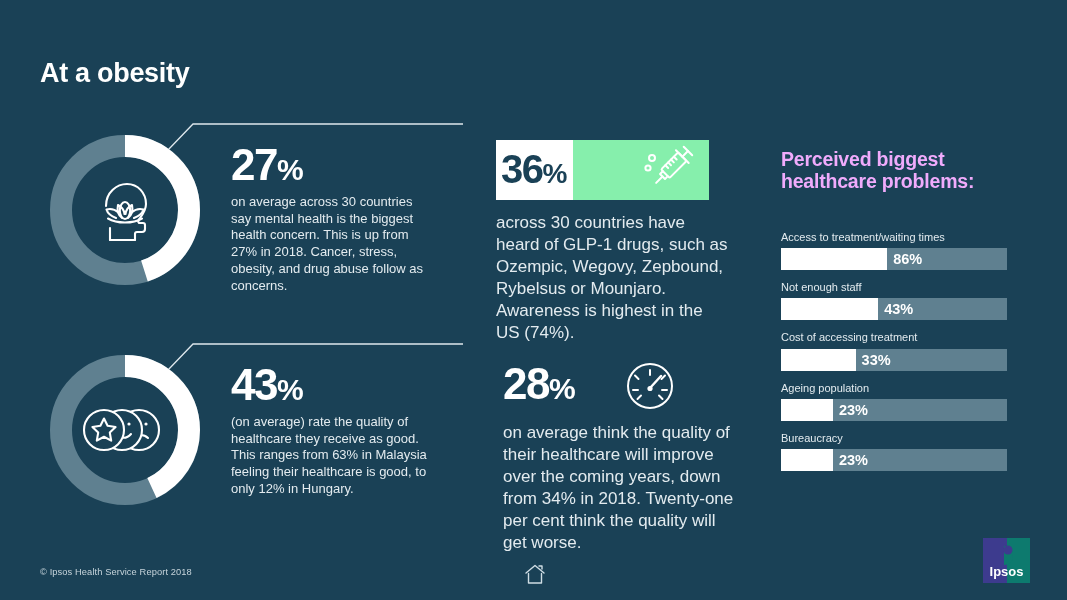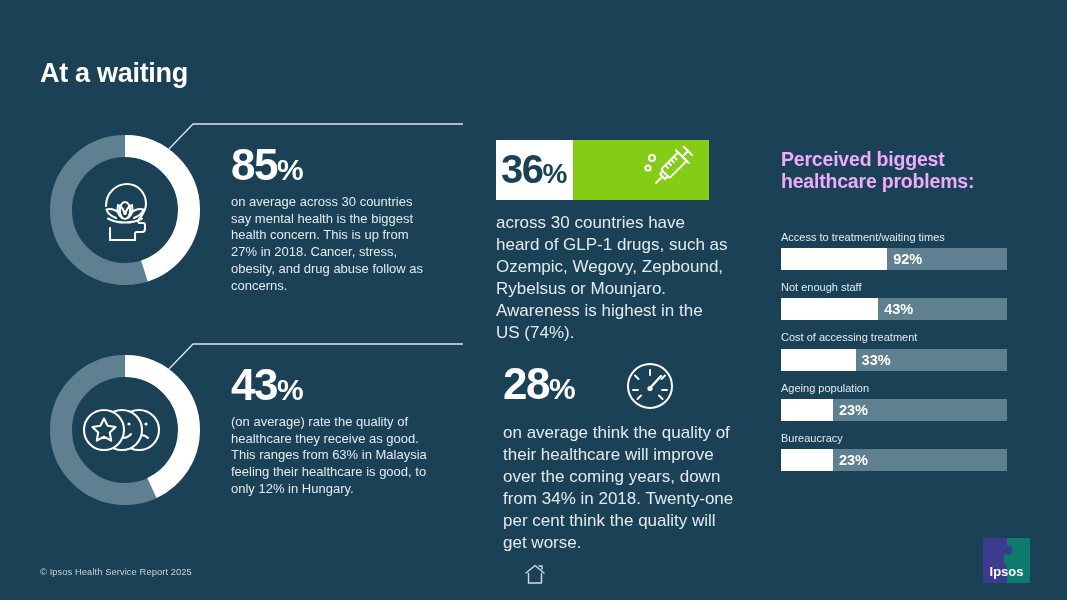--- a/index.html
+++ b/index.html
@@ -70,21 +70,21 @@
     line-height: 1.29;
     color: #e3ebef;
   }
 
   
   .mid-block { position: absolute; }
   .pct-bar-box {
     position: relative;
     width: 213px;
     height: 60px;
-    background: #84cc16;
+    background: #86efac;
     overflow: hidden;
   }
   .pct-bar-fill {
     position: absolute;
     left: 0; top: 0; bottom: 0;
     background: #ffffff;
   }
   .pct-bar-label {
     position: absolute;
     left: 5px;
@@ -179,21 +179,21 @@
     top: 538px;
     width: 38px;
     height: 45px;
   }
 </style>
 </head>
 <body>
 
 <div id="page">
 
-  <div class="page-title">At a waiting</div>
+  <div class="page-title">At a obesity</div>
 
   <div class="donut-block" style="left:45px; top:130px; width:420px; height:180px;">
 
     <svg class="leader" style="left:120px; top:-11px;" width="300" height="32" viewBox="0 0 300 32">
       <path d="M3 31 L28 5 L298 5" fill="none" stroke="#dfe8ed" stroke-width="1.3"></path>
     </svg>
 
     <div class="donut-wrap">
       <svg width="160" height="160" viewBox="0 0 160 160">
 
@@ -216,21 +216,21 @@
           <ellipse cx="37" cy="37.5" rx="5.2" ry="8.5" fill="none"></ellipse>
           <path d="M28 45 C23 43 19.5 40 18.5 36.5 C22 35.5 27 36.5 30.5 39.5" fill="none"></path>
           <path d="M46 45 C51 43 54.5 40 55.5 36.5 C52 35.5 47 36.5 43.5 39.5" fill="none"></path>
           <path d="M20 45.5 C25 48.5 31 49.5 37 49.5 C43 49.5 49 48.5 54 45.5" fill="none"></path>
         </svg>
       </div>
     </div>
 
     <div class="stat-text">
       <div class="big-pct">
-        <span>85</span><span class="sym">%</span>
+        <span>27</span><span class="sym">%</span>
       </div>
       <div class="body-copy">on average across 30 countries say mental health is the biggest health concern. This is up from 27% in 2018. Cancer, stress, obesity, and drug abuse follow as concerns.</div>
     </div>
   </div>
 
   <div class="donut-block" style="left:45px; top:350px; width:420px; height:180px;">
 
     <svg class="leader" style="left:120px; top:-11px;" width="300" height="32" viewBox="0 0 300 32">
       <path d="M3 31 L28 5 L298 5" fill="none" stroke="#dfe8ed" stroke-width="1.3"></path>
     </svg>
@@ -318,21 +318,21 @@
   </div>
 
   <div class="chart-title">Perceived biggest healthcare problems:</div>
 
   <div class="bars">
 
     <div class="bar-row">
       <div class="bar-label">Access to treatment/waiting times</div>
       <div class="bar-track">
         <div class="bar-fill" style="width:47%;"></div>
-        <div class="bar-value" style="left:calc(47% + 6px);">92%</div>
+        <div class="bar-value" style="left:calc(47% + 6px);">86%</div>
       </div>
     </div>
 
     <div class="bar-row">
       <div class="bar-label">Not enough staff</div>
       <div class="bar-track">
         <div class="bar-fill" style="width:43%;"></div>
         <div class="bar-value" style="left:calc(43% + 6px);">43%</div>
       </div>
     </div>
@@ -356,21 +356,21 @@
     <div class="bar-row">
       <div class="bar-label">Bureaucracy</div>
       <div class="bar-track">
         <div class="bar-fill" style="width:23%;"></div>
         <div class="bar-value" style="left:calc(23% + 6px);">23%</div>
       </div>
     </div>
 
   </div>
 
-  <div class="footer-note">© Ipsos Health Service Report 2025</div>
+  <div class="footer-note">© Ipsos Health Service Report 2018</div>
 
   <div class="home-icon">
     <svg width="22" height="24" viewBox="0 0 22 24" fill="none" stroke="#cfdde4" stroke-width="1.4" stroke-linecap="round" stroke-linejoin="round">
       <path d="M2 11 L11 3.5 L20 11" fill="none"></path>
       <path d="M4.5 11.5 L4.5 21 L17.5 21 L17.5 11.5" fill="none"></path>
       <path d="M15 4 L18 4 L18 7" fill="none"></path>
     </svg>
   </div>
 
   <div class="logo">

